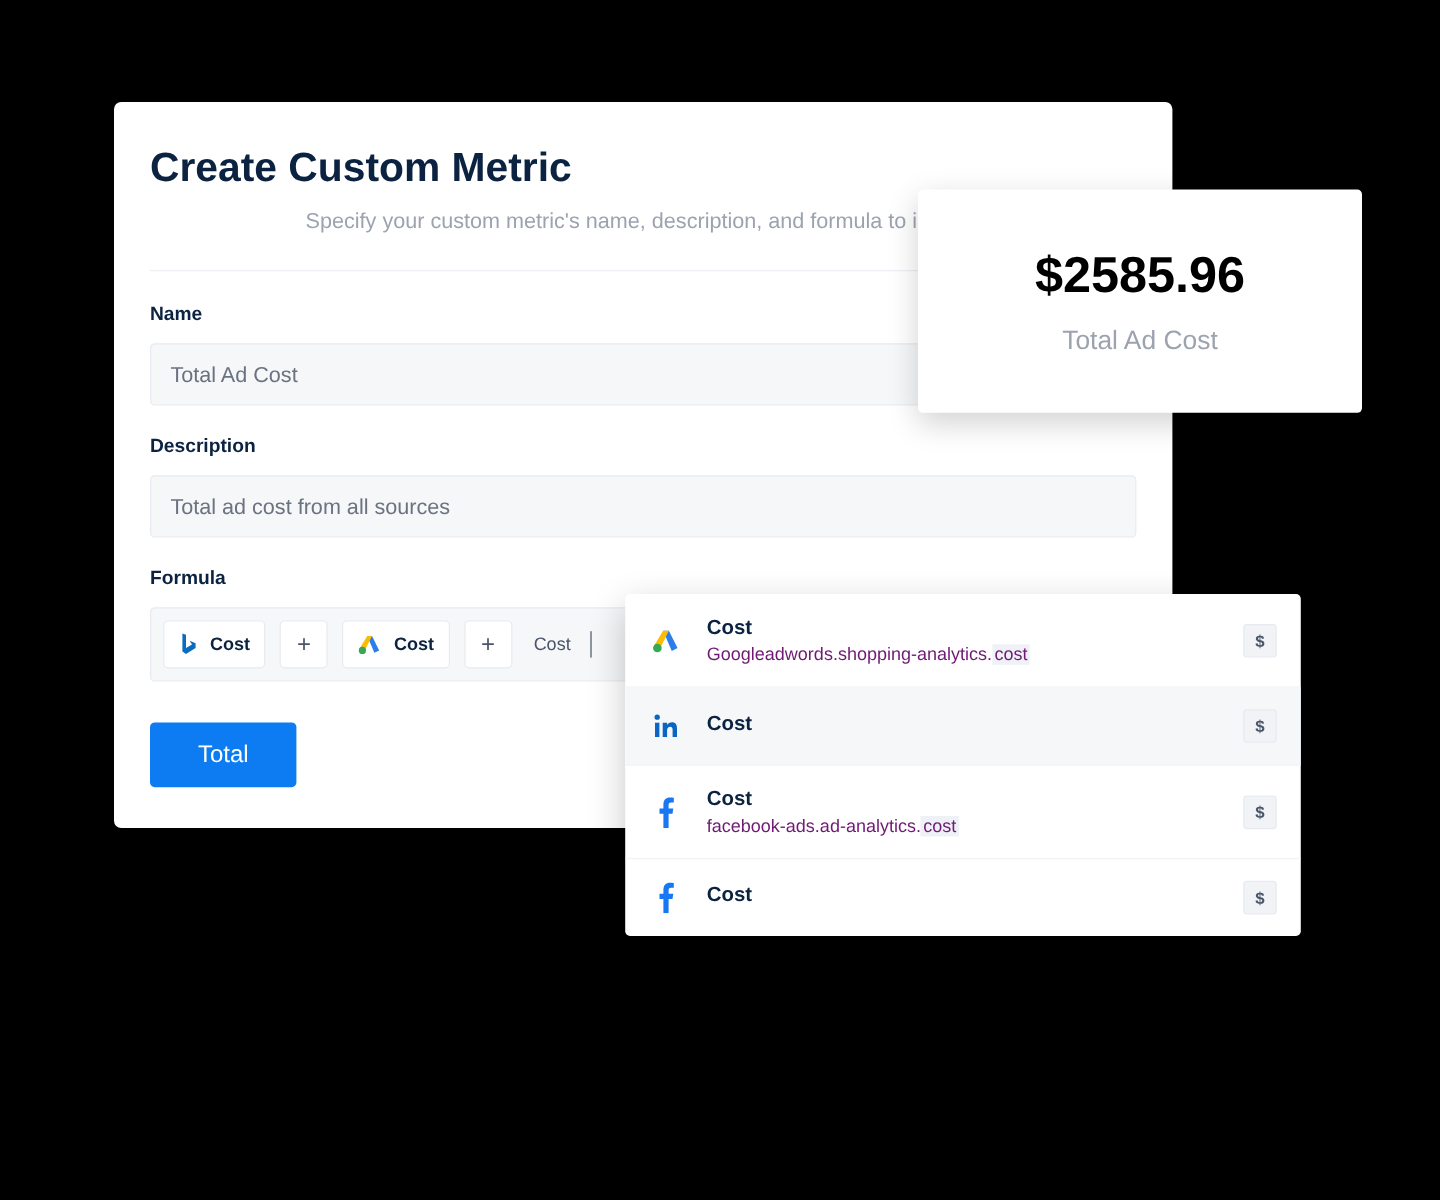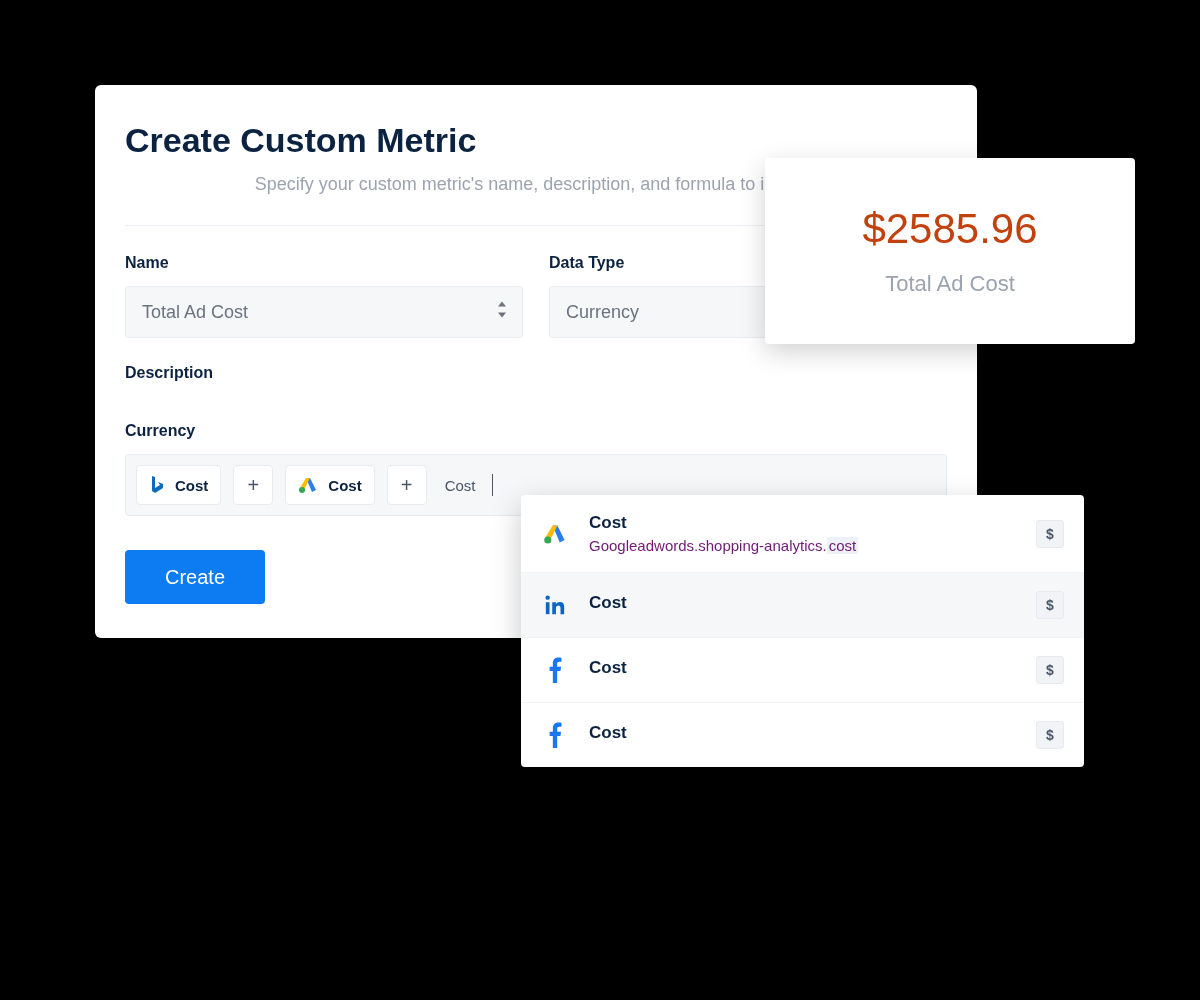--- a/index.html
+++ b/index.html
@@ -141,22 +141,22 @@
     background: #fff;
     border-radius: 4px;
     box-shadow: 0 8px 26px rgba(0,0,0,.18);
     display: flex;
     flex-direction: column;
     align-items: center;
     justify-content: center;
   }
   .result-value {
     font-size: 42px;
-    font-weight: 400;
-    color: #c2410c;
+    font-weight: 700;
+    color: #000000;
     text-align: center;
   }
   .result-label {
     margin-top: 18px;
     font-size: 22px;
     color: #9ca3af;
   }
 
   
   .dropdown {
@@ -225,34 +225,31 @@
       <label class="field-label">Name</label>
       <div class="input-box">
         <span class="value">Total Ad Cost</span>
         <span class="stepper-icon">
           <svg width="12" height="18" viewBox="0 0 12 18">
               <path d="M6 1 L10 6 L2 6 Z M6 17 L2 12 L10 12 Z" fill="#6b7280"></path>
             </svg>
         </span>
       </div>
     </div>
-    <div class="field half">
-      <label class="field-label">Data Type</label>
-      <div class="input-box">
-        <span class="value">Currency</span>
-      </div>
-    </div>
   </div>
 
   <div class="field full" style="margin-bottom:26px">
     <label class="field-label">Description</label>
+    <div class="input-box">
+      <span class="value">Total ad cost from all sources</span>
+    </div>
   </div>
 
   <div class="field full">
-    <label class="field-label">Currency</label>
+    <label class="field-label">Formula</label>
     <div class="formula-box">
       <span class="token">
         <span class="brand-icon">
           <svg width="16" height="20" viewBox="0 0 16 20">
               <path d="M3 1 L6 2 L6 13 L11 10 L9 7 L14 9 L14 13 L6 18 L3 16 Z" fill="#0b6cbf"></path>
             </svg>
         </span>
         <span>Cost</span>
       </span>
       <span class="token op">+</span>
@@ -265,21 +262,21 @@
             </svg>
         </span>
         <span>Cost</span>
       </span>
       <span class="token op">+</span>
       <span class="token-text-only">Cost</span>
       <span class="cursor-bar"></span>
     </div>
   </div>
 
-  <button class="create-btn">Create</button>
+  <button class="create-btn">Total</button>
 </div>
 
 <div class="result-card">
   <div class="result-value">$2585.96</div>
   <div class="result-label">Total Ad Cost</div>
 </div>
 
 <div class="dropdown">
   <div class="dd-item">
     <span class="dd-icon brand-icon">
@@ -311,20 +308,21 @@
   </div>
 
   <div class="dd-item">
     <span class="dd-icon brand-icon">
       <svg width="14" height="26" viewBox="0 0 12 24">
           <path d="M8 24V13h3l.6-4H8V6.5C8 5.2 8.4 4.4 10 4.4h2V.7C11.4.6 10.2.5 9 .5 6 .5 4 2.4 4 6v3H1v4h3v11z" fill="#1877f2"></path>
         </svg>
     </span>
     <div class="dd-text">
       <div class="dd-title">Cost</div>
+      <div class="dd-path"><span>facebook-ads.ad-analytics.</span><span class="hl">cost</span></div>
     </div>
     <span class="dd-badge">$</span>
   </div>
 
   <div class="dd-item">
     <span class="dd-icon brand-icon">
       <svg width="14" height="26" viewBox="0 0 12 24">
           <path d="M8 24V13h3l.6-4H8V6.5C8 5.2 8.4 4.4 10 4.4h2V.7C11.4.6 10.2.5 9 .5 6 .5 4 2.4 4 6v3H1v4h3v11z" fill="#1877f2"></path>
         </svg>
     </span>

